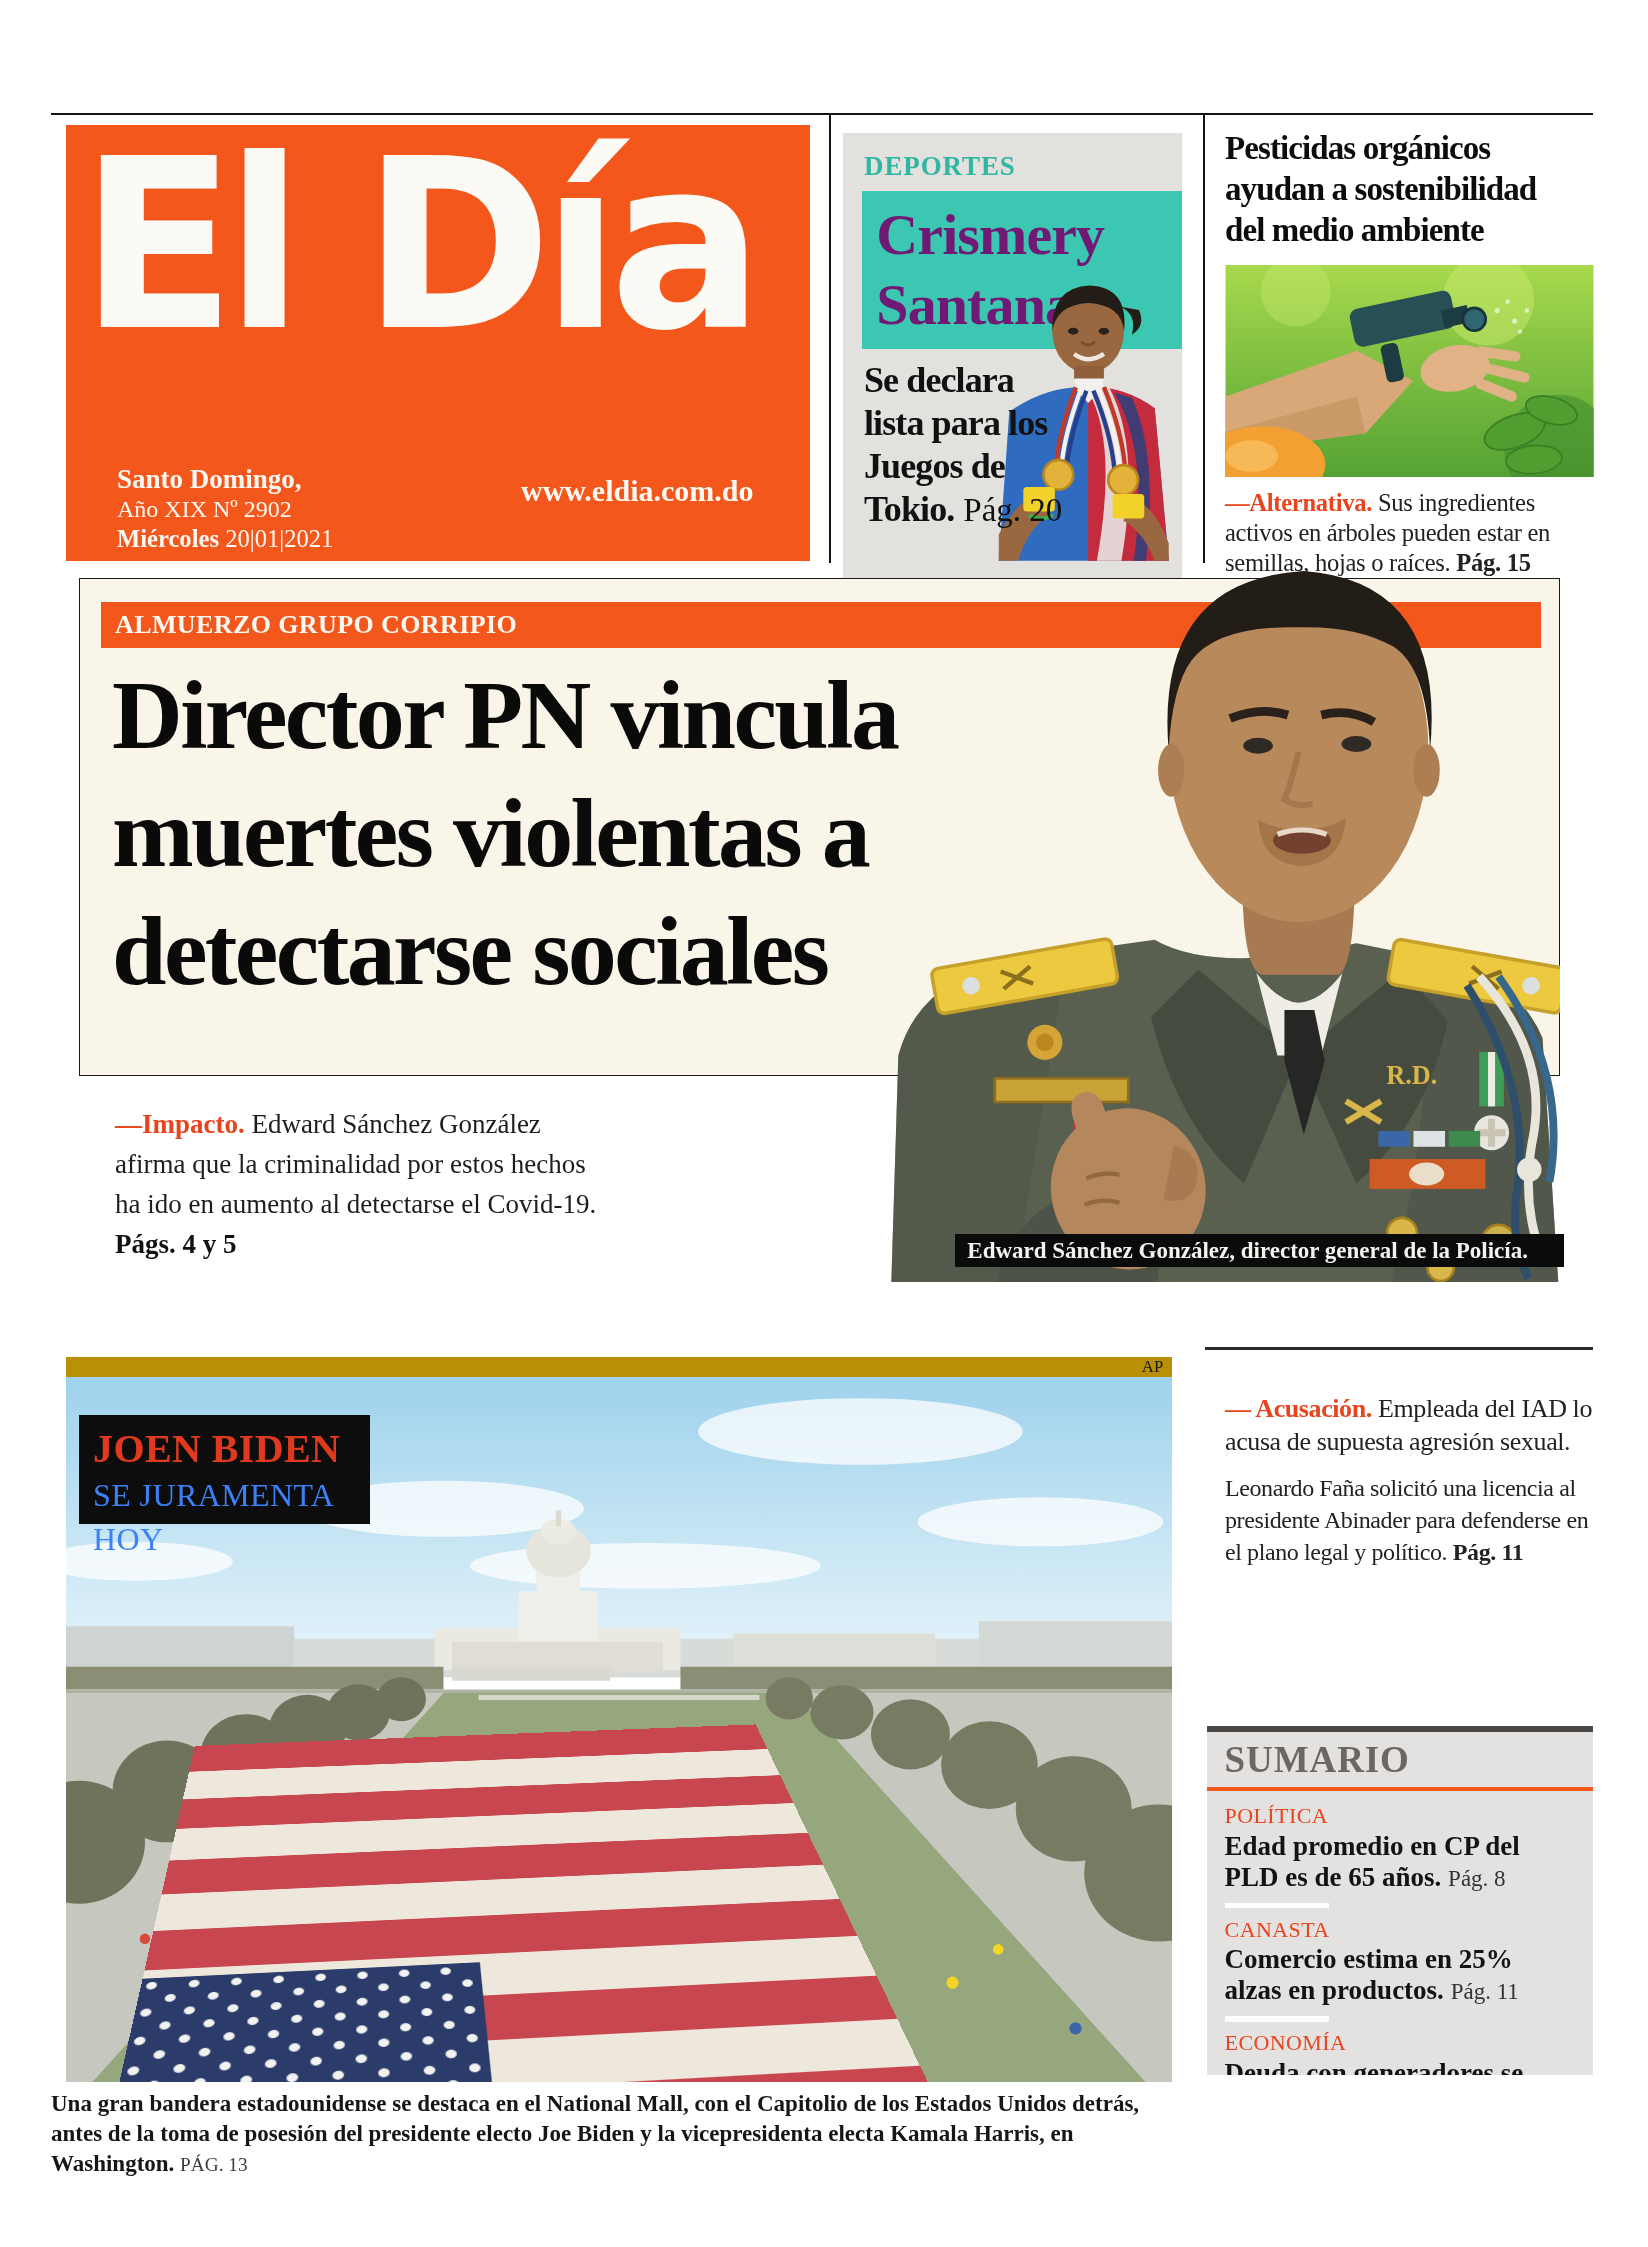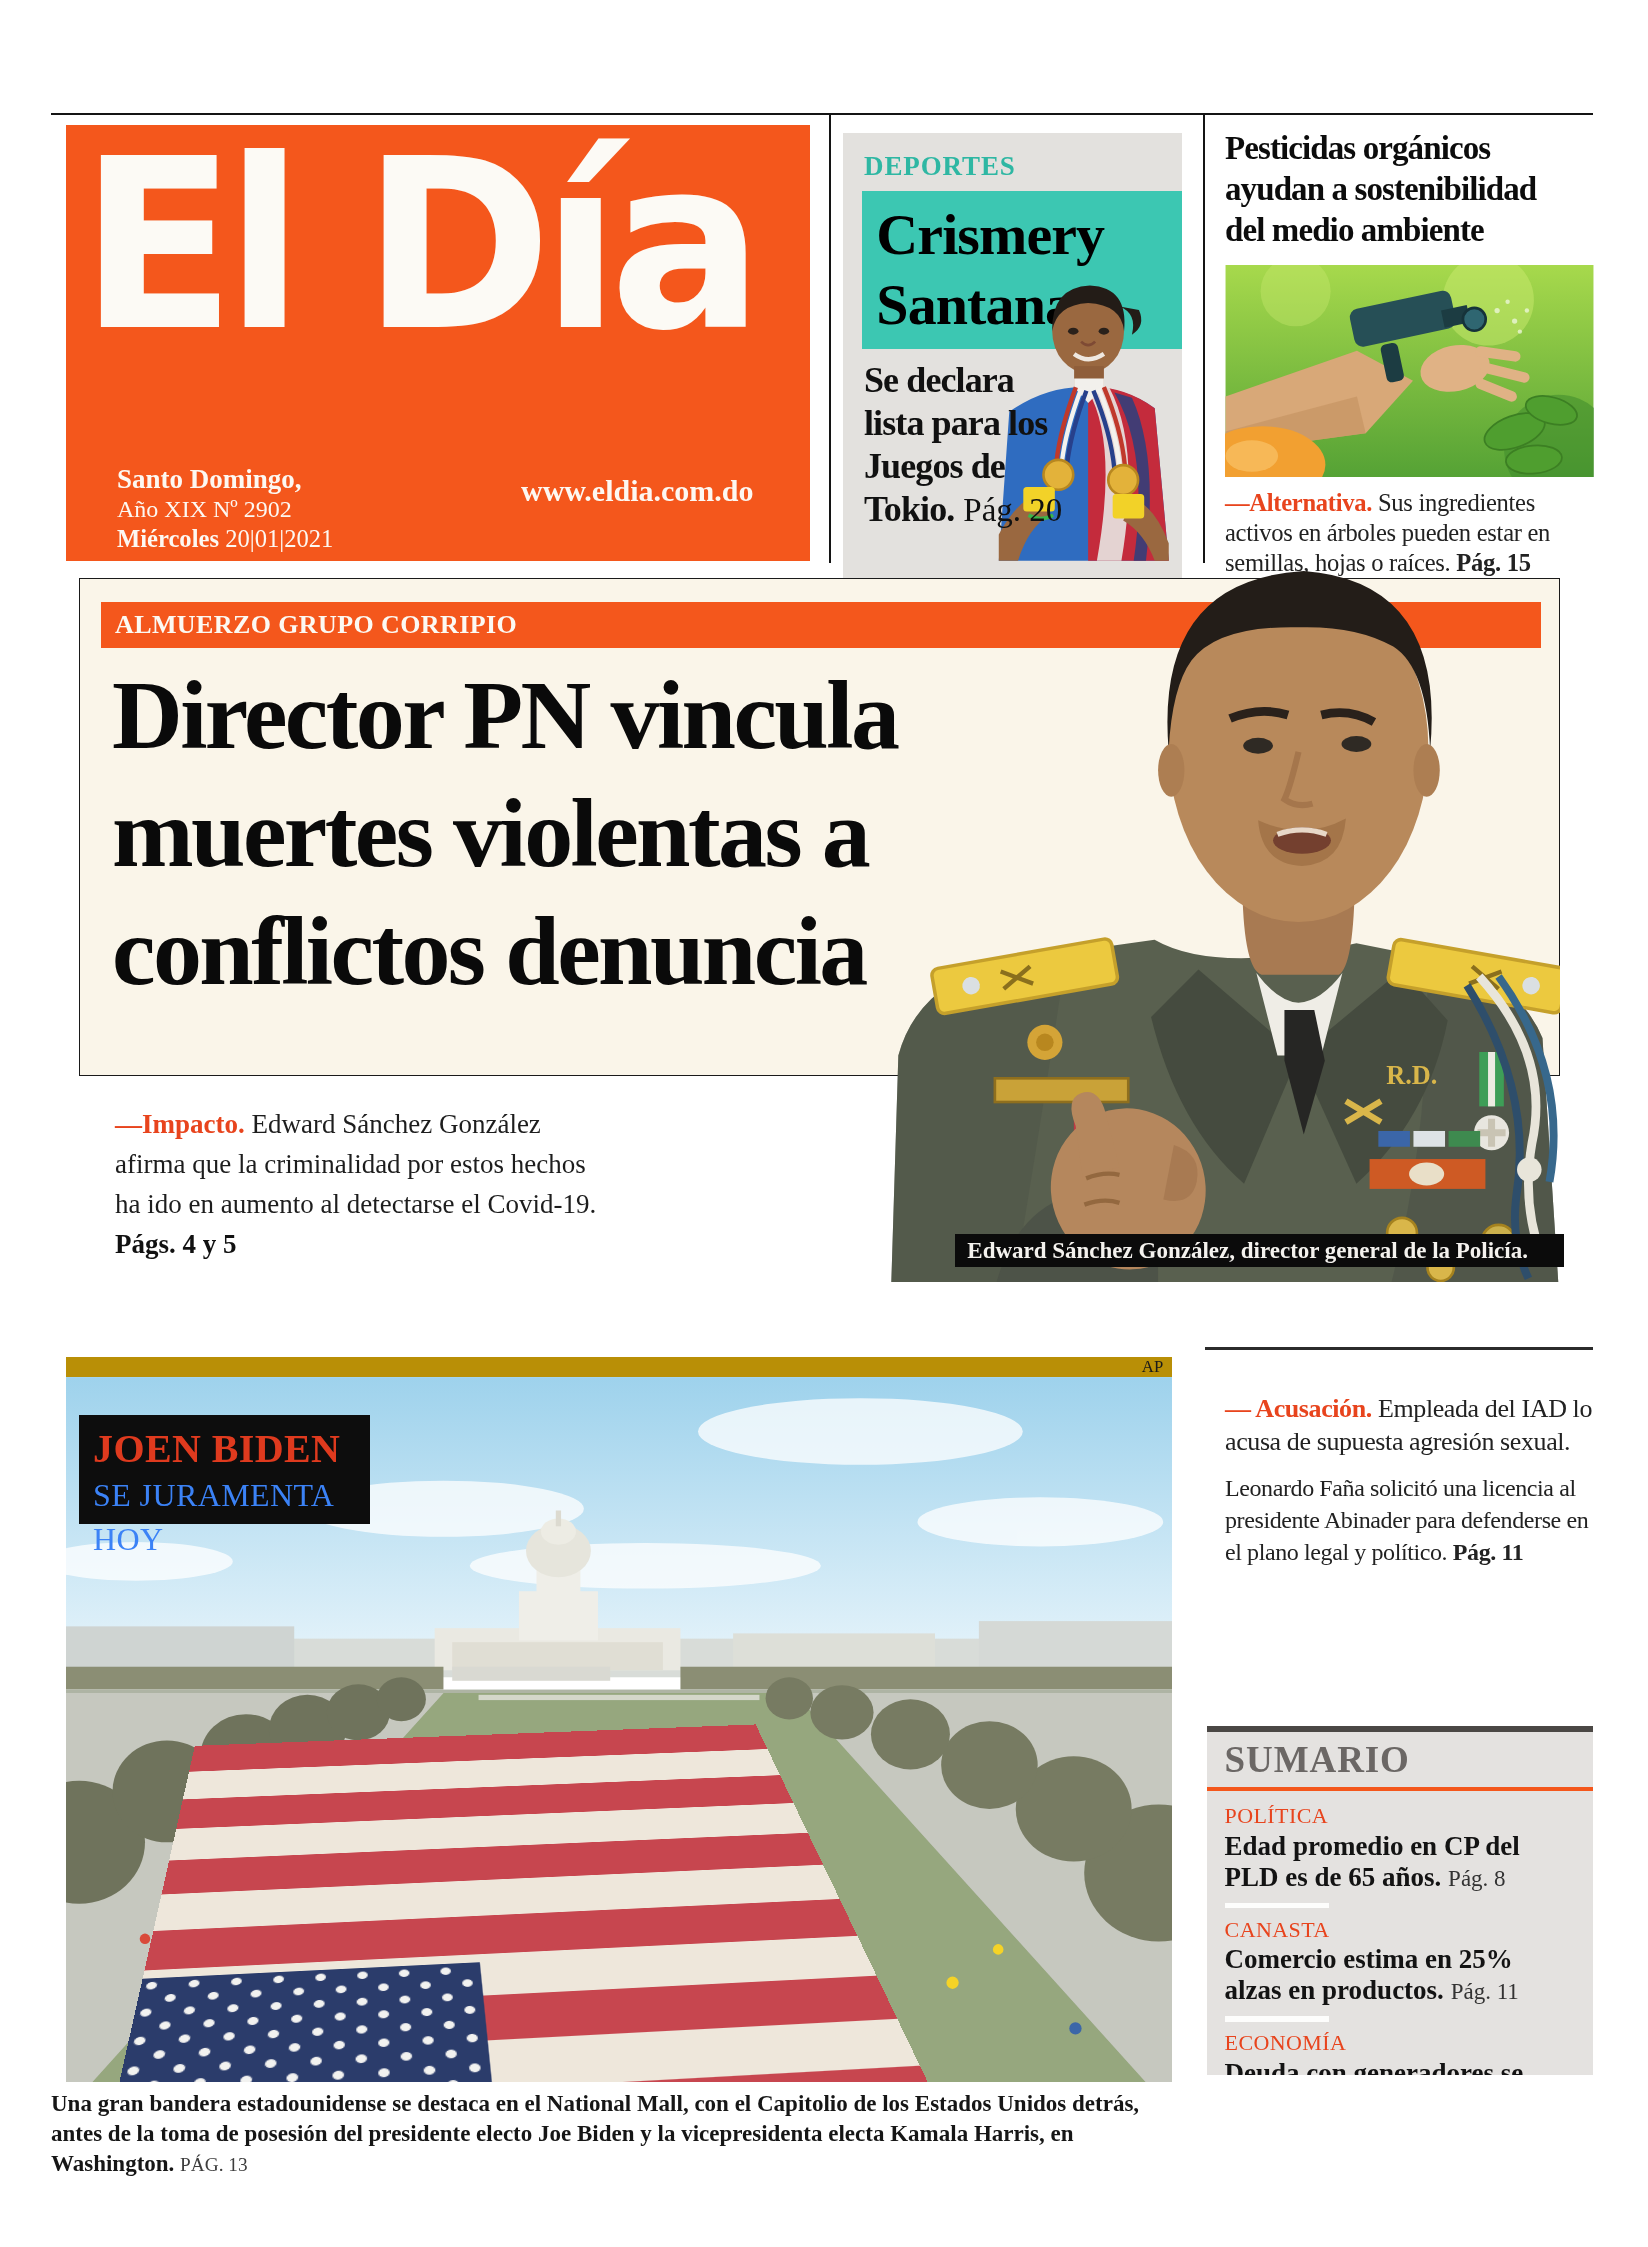--- a/index.html
+++ b/index.html
@@ -17,21 +17,21 @@
   .mast-info{position:absolute;left:51px;top:339px;color:#FDF8F2;line-height:30px;}
   .mast-city{font-weight:bold;font-size:27px;}
   .mast-edition{font-size:24px;}
   .mast-day{font-size:24.6px;}
   .website{position:absolute;left:455px;top:349px;font-weight:bold;font-size:30px;color:#FDF8F2;}
   
   .deportes{left:843px;top:133px;width:339px;height:510px;background:#E3E1DE;}
   .dep-label{position:absolute;left:21px;top:17.6px;font-weight:bold;font-size:27px;color:#2FB7A3;letter-spacing:0.9px;}
   .dep-teal{position:absolute;left:19.3px;top:58px;width:320px;height:158px;background:#3CC7B2;z-index:1;
             padding-left:14px;box-sizing:border-box;padding-top:8.8px;}
-  .dep-teal div{font-weight:bold;font-size:58px;line-height:70px;color:#000000;letter-spacing:-0.9px;}
+  .dep-teal div{font-weight:bold;font-size:58px;line-height:70px;color:#701a75;letter-spacing:-0.9px;}
   .dep-teaser{position:absolute;left:21px;top:226px;width:206px;margin:0;font-size:36px;line-height:43px;z-index:3;}
   .dep-teaser b{letter-spacing:-0.9px;}
   .dep-pgref{font-size:33px;font-weight:normal;}
   .athlete-svg{position:absolute;left:140px;top:147px;width:198px;height:281px;z-index:2;}
   
   .pesticidas{left:1225px;top:128px;width:369px;height:497px;}
   .pest-h{margin:0;font-size:33px;line-height:41px;font-weight:bold;letter-spacing:-0.9px;color:#0C0C0C;}
   .pest-photo{position:absolute;left:0;top:137px;width:369px;height:212px;}
   .pest-p{position:absolute;left:0;top:360px;width:369px;margin:0;font-size:24.6px;line-height:30px;color:#222;letter-spacing:-0.3px;}
   .kick{font-weight:bold;color:#E8441D;}
@@ -188,21 +188,21 @@
     <p class="pest-p"><span class="kick">—Alternativa.</span> <span>Sus ingredientes activos en árboles pueden estar en semillas, hojas o raíces.</span> <b>Pág. 15</b></p>
   </section>
 
   <section class="abs main-box">
     <div class="kicker-bar">
       <span>ALMUERZO GRUPO CORRIPIO</span>
     </div>
     <h1 class="main-h">
       <div>Director PN vincula</div>
       <div>muertes violentas a</div>
-      <div>conflictos denuncia</div>
+      <div>detectarse sociales</div>
     </h1>
     <p class="main-deck"><span class="kick">—Impacto.</span> <span>Edward Sánchez González afirma que la criminalidad por estos hechos ha ido en aumento al detectarse el Covid-19.</span> <b>Págs. 4 y 5</b></p>
   </section>
 
   <svg class="abs officer-svg" viewBox="0 0 792 818">
     <path d="M30 818 L38 560 Q60 478 160 452 L330 428 Q400 468 560 432 L640 448 Q742 468 772 540 L790 818 Z" fill="#59604F"></path>
     <path d="M640 448 Q742 468 772 540 L790 818 L600 818 Q646 640 640 448 Z" fill="#4D5348" opacity=".65"></path>
     <path d="M30 818 L38 560 Q60 478 160 452 L230 442 Q200 640 170 818 Z" fill="#4D5348" opacity=".5"></path>
     <path d="M380 462 L494 560 L432 706 Q356 640 326 516 Z" fill="#454B3F"></path>
     <path d="M612 462 L494 560 L560 706 Q642 632 664 520 Z" fill="#454B3F"></path>

